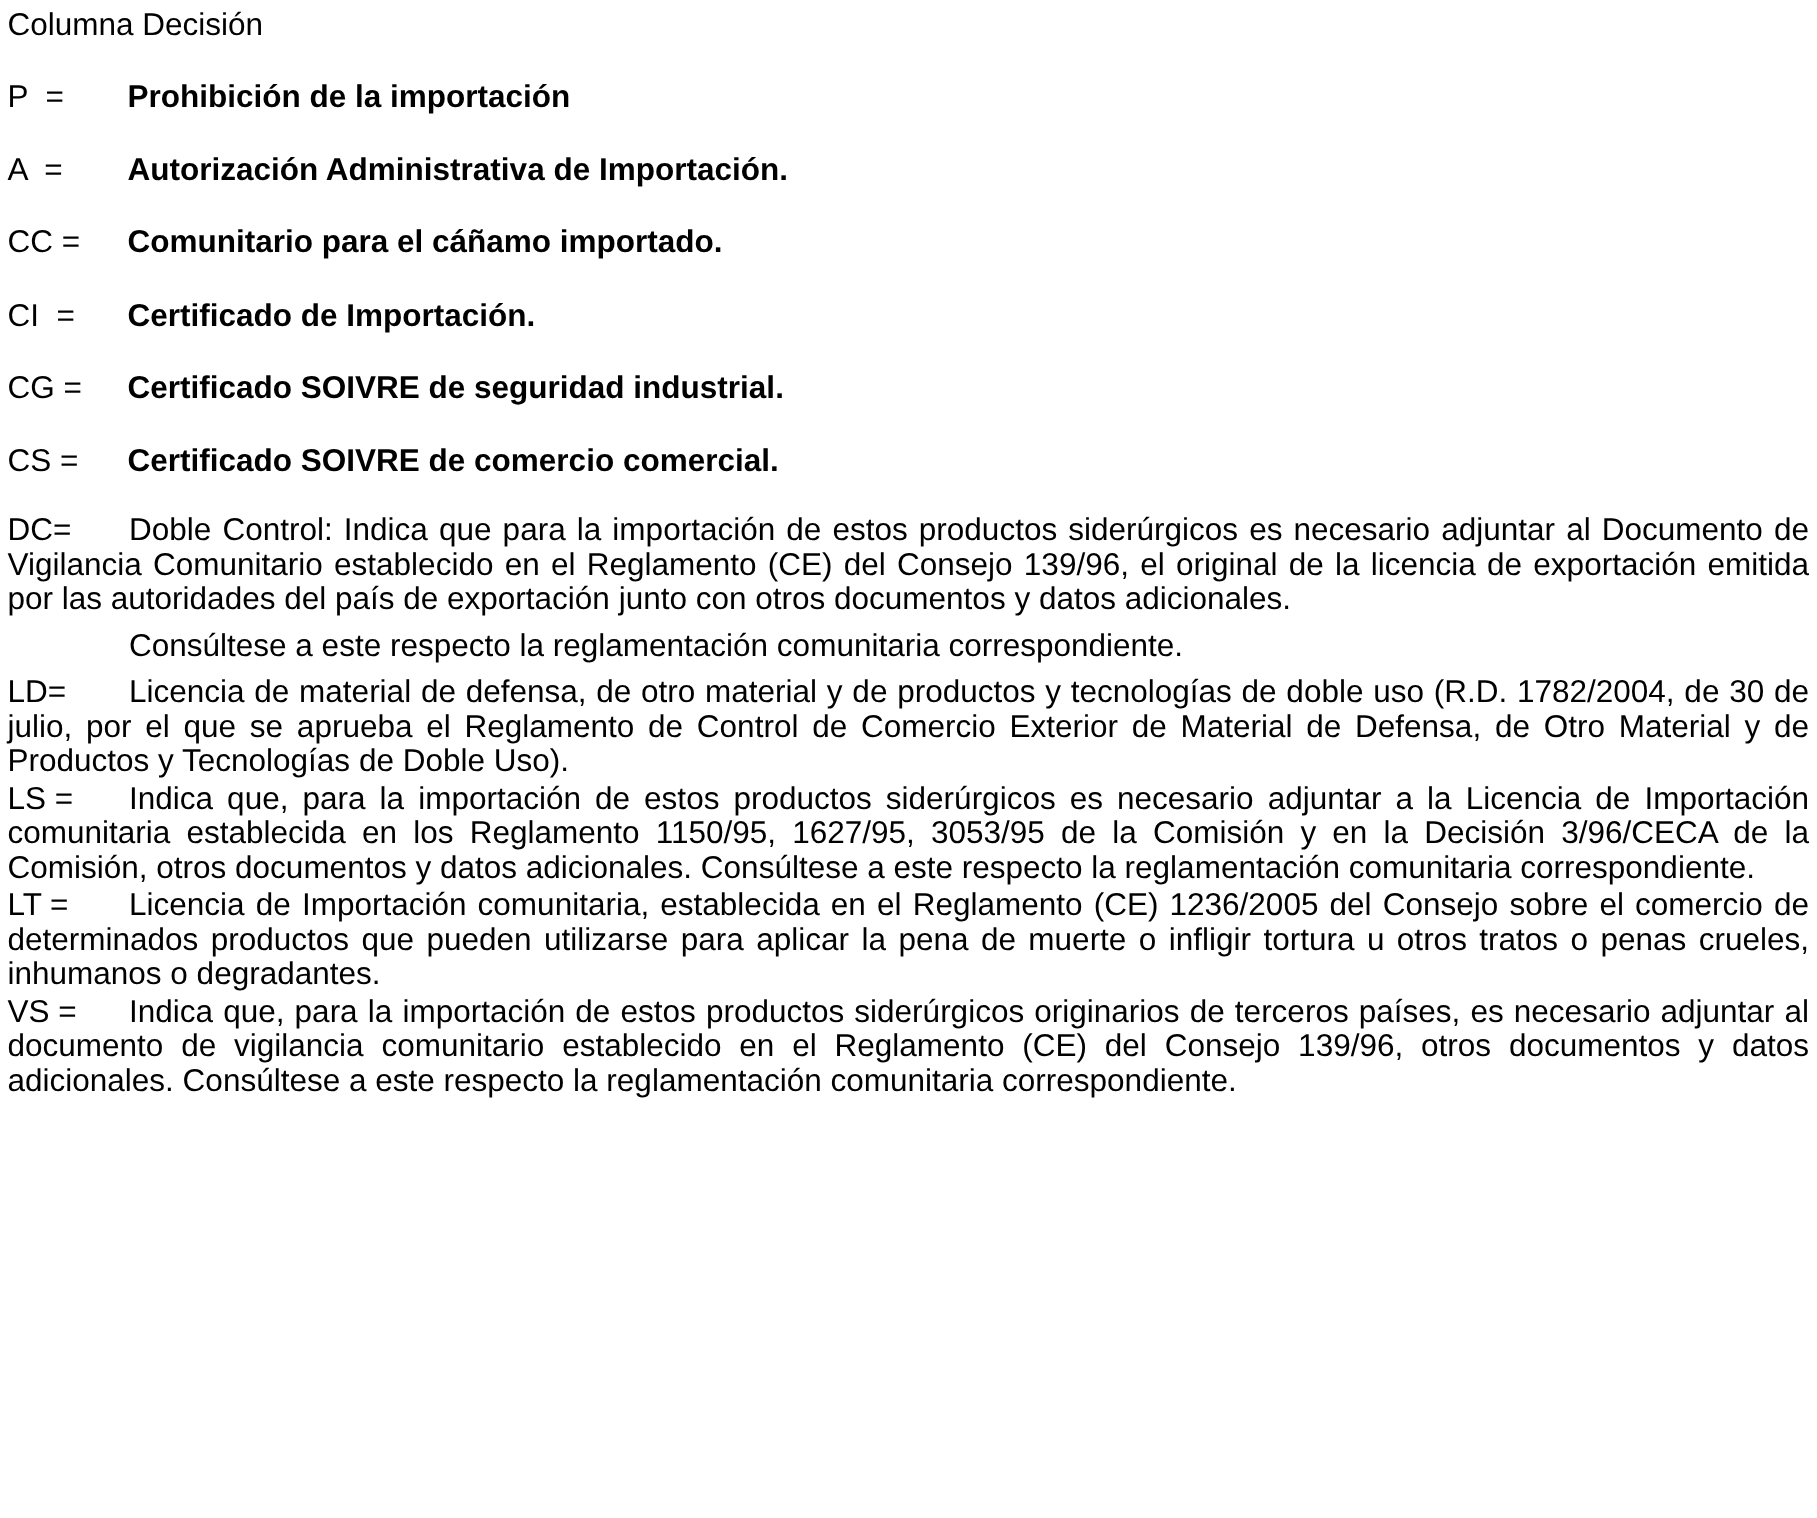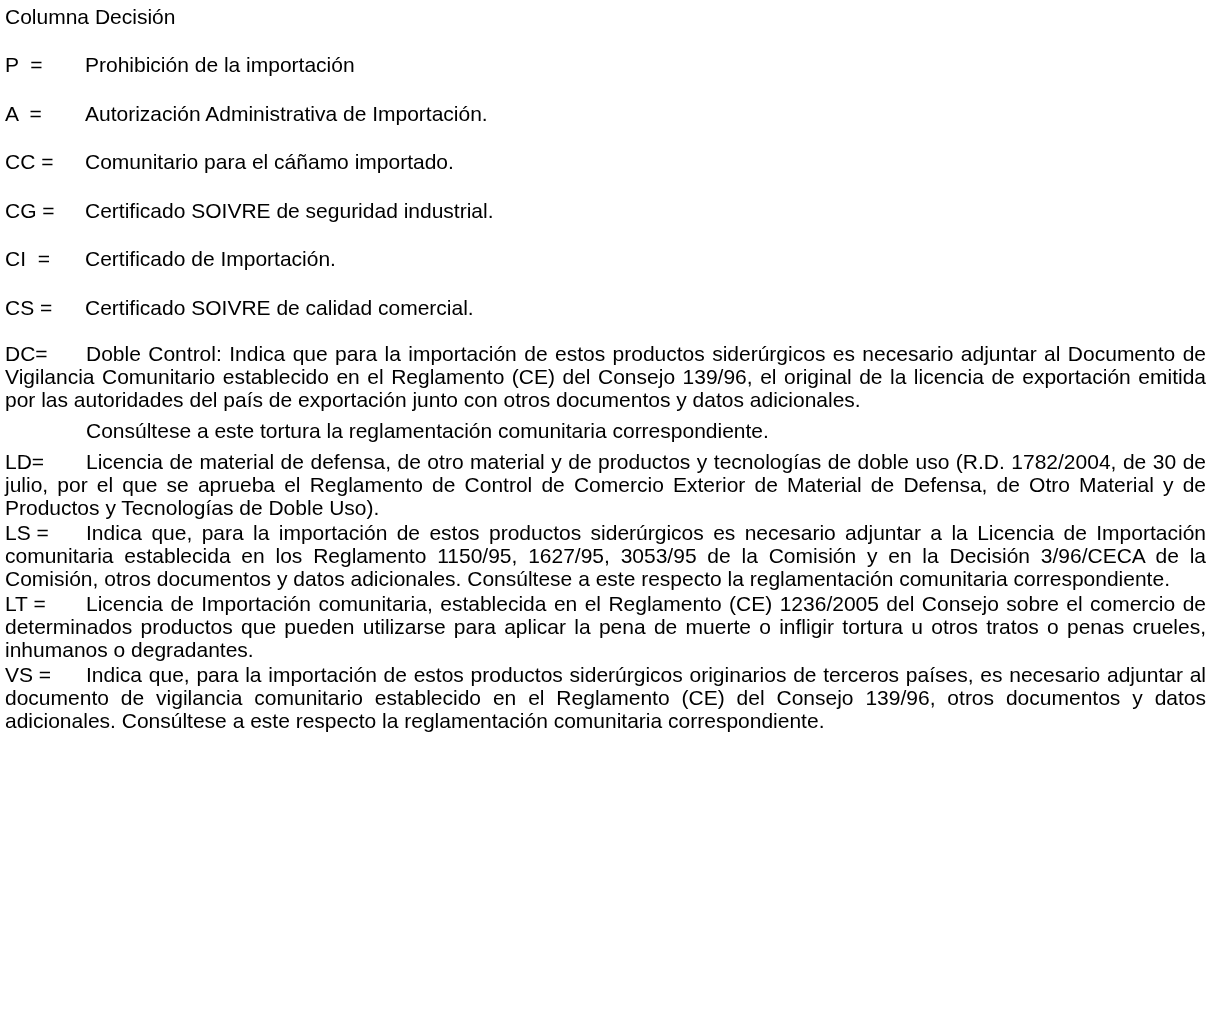--- a/index.html
+++ b/index.html
@@ -20,21 +20,21 @@
   .abbr-row {
     display: flex;
     line-height: 21px;
     margin: 0 0 27.5px 0;
   }
   .abbr-row.last { margin-bottom: 24.5px; }
   .abbr-code {
     flex: 0 0 80px;
     white-space: pre;
   }
-  .abbr-def { flex: 1; }
+  .abbr-def { flex: 1; font-weight: bold; }
   .para {
     margin: 0 0 8px 0;
     line-height: 23px;
     text-align: justify;
   }
   .para.tight { margin-bottom: 2px; }
   .para.last { margin-bottom: 0; }
   .para.indent { text-indent: 81px; }
   .pcode {
     display: inline-block;
@@ -58,37 +58,37 @@
       <span class="abbr-code">A  =</span>
       <span class="abbr-def">Autorización Administrativa de Importación.</span>
     </div>
 
   <div class="abbr-row">
       <span class="abbr-code">CC =</span>
       <span class="abbr-def">Comunitario para el cáñamo importado.</span>
     </div>
 
   <div class="abbr-row">
+      <span class="abbr-code">CI  =</span>
+      <span class="abbr-def">Certificado de Importación.</span>
+    </div>
+
+  <div class="abbr-row">
       <span class="abbr-code">CG =</span>
       <span class="abbr-def">Certificado SOIVRE de seguridad industrial.</span>
     </div>
 
-  <div class="abbr-row">
-      <span class="abbr-code">CI  =</span>
-      <span class="abbr-def">Certificado de Importación.</span>
-    </div>
-
   <div class="abbr-row last">
       <span class="abbr-code">CS =</span>
-      <span class="abbr-def">Certificado SOIVRE de calidad comercial.</span>
+      <span class="abbr-def">Certificado SOIVRE de comercio comercial.</span>
     </div>
 
   <p class="para"><span class="pcode">DC=</span><span>Doble Control: Indica que para la importación de estos productos siderúrgicos es necesario adjuntar al Documento de Vigilancia Comunitario establecido en el Reglamento (CE) del Consejo 139/96, el original de la licencia de exportación emitida por las autoridades del país de exportación junto con otros documentos y datos adicionales.</span></p>
 
-  <p class="para indent"><span>Consúltese a este tortura la reglamentación comunitaria correspondiente.</span></p>
+  <p class="para indent"><span>Consúltese a este respecto la reglamentación comunitaria correspondiente.</span></p>
 
   <p class="para tight"><span class="pcode">LD=</span><span>Licencia de material de defensa, de otro material y de productos y tecnologías de doble uso (R.D. 1782/2004, de 30 de julio, por el que se aprueba el Reglamento de Control de Comercio Exterior de Material de Defensa, de Otro Material y de Productos y Tecnologías de Doble Uso).</span></p>
 
   <p class="para tight"><span class="pcode">LS =</span><span>Indica que, para la importación de estos productos siderúrgicos es necesario adjuntar a la Licencia de Importación comunitaria establecida en los Reglamento 1150/95, 1627/95, 3053/95 de la Comisión y en la Decisión 3/96/CECA de la Comisión, otros documentos y datos adicionales. Consúltese a este respecto la reglamentación comunitaria correspondiente.</span></p>
 
   <p class="para tight"><span class="pcode">LT =</span><span>Licencia de Importación comunitaria, establecida en el Reglamento (CE) 1236/2005 del Consejo sobre el comercio de determinados productos que pueden utilizarse para aplicar la pena de muerte o infligir tortura u otros tratos o penas crueles, inhumanos o degradantes.</span></p>
 
   <p class="para last"><span class="pcode">VS =</span><span>Indica que, para la importación de estos productos siderúrgicos originarios de terceros países, es necesario adjuntar al documento de vigilancia comunitario establecido en el Reglamento (CE) del Consejo 139/96, otros documentos y datos adicionales. Consúltese a este respecto la reglamentación comunitaria correspondiente.</span></p>
 
 </div>

